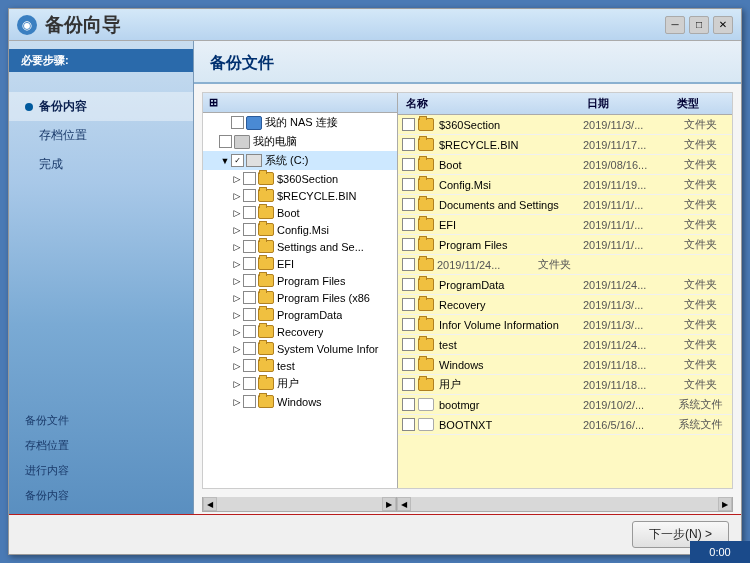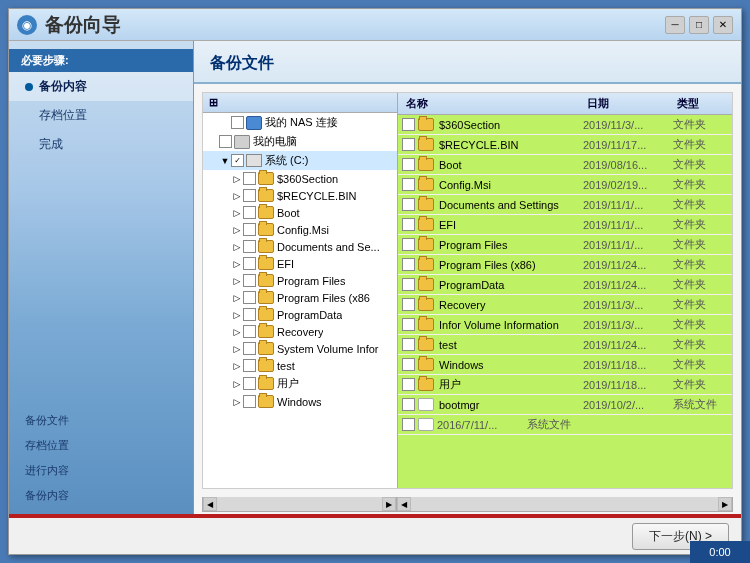--- a/index.html
+++ b/index.html
@@ -71,21 +71,21 @@
     .sidebar-steps {
       padding: 8px 0;
       flex: 1;
     }
     .sidebar-section-header {
       background: #2a6aab;
       color: white;
       font-size: 11px;
       font-weight: bold;
       padding: 4px 12px;
-      margin-bottom: 0;
+      margin-bottom: 20px;
     }
     .sidebar-item {
       padding: 6px 16px;
       font-size: 12px;
       color: #1a3a6a;
       cursor: pointer;
       display: flex;
       align-items: center;
       gap: 6px;
     }
@@ -230,21 +230,21 @@
       flex-shrink: 0;
     }
     .tree-label { font-size: 11px; color: #000; overflow: hidden; text-overflow: ellipsis; }
 
     
     .list-panel {
       flex: 1;
       overflow-y: auto;
       overflow-x: hidden;
       font-size: 11px;
-      background: #bef264;
+      background: #fef9c3;
     }
     .list-header {
       background: linear-gradient(to bottom, #d8e8f8, #c0d8f0);
       border-bottom: 1px solid #aaa;
       display: flex;
       padding: 3px 4px;
       font-size: 11px;
       font-weight: bold;
       color: #003;
       flex-shrink: 0;
@@ -289,27 +289,27 @@
       border-bottom: none;
       border-radius: 1px 1px 0 0;
     }
     .list-row-icon.file {
       background: white;
       border-color: #aaa;
     }
     .list-row-icon.file::before { display: none; }
     .list-row-name { flex: 1; padding: 0 2px; overflow: hidden; text-overflow: ellipsis; white-space: nowrap; }
     .list-row-date { width: 90px; color: #555; }
-    .list-row-type { width: 55px; color: #555; }
+    .list-row-type { width: 55px; color: #555; text-align: center; }
 
     
     .bottom-bar {
       height: 40px;
       background: #f0f0f0;
-      border-top: 4px solid #b91c1c;
+      border-top: 1px solid #b91c1c;
       display: flex;
       align-items: center;
       justify-content: flex-end;
       padding: 0 12px;
       gap: 8px;
       flex-shrink: 0;
     }
     .btn {
       padding: 4px 16px;
       background: linear-gradient(to bottom, #f8f8f8, #e0e0e0);
@@ -436,21 +436,21 @@
           <div class="tree-item" style="padding-left:28px">
             <span class="tree-expand">▷</span>
             <div class="tree-checkbox"></div>
             <div class="folder-icon"></div>
             <span class="tree-label">Config.Msi</span>
           </div>
           <div class="tree-item" style="padding-left:28px">
             <span class="tree-expand">▷</span>
             <div class="tree-checkbox"></div>
             <div class="folder-icon"></div>
-            <span class="tree-label">Documents and Se...</span>
+            <span class="tree-label">Settings and Se...</span>
           </div>
           <div class="tree-item" style="padding-left:28px">
             <span class="tree-expand">▷</span>
             <div class="tree-checkbox"></div>
             <div class="folder-icon"></div>
             <span class="tree-label">EFI</span>
           </div>
           <div class="tree-item" style="padding-left:28px">
             <span class="tree-expand">▷</span>
             <div class="tree-checkbox"></div>
@@ -526,21 +526,21 @@
                 <div class="list-row-checkbox"></div>
                 <div class="list-row-icon"></div>
                 <div class="list-row-name">Boot</div>
                 <div class="list-row-date">2019/08/16...</div>
                 <div class="list-row-type">文件夹</div>
               </div>
               <div class="list-row">
                 <div class="list-row-checkbox"></div>
                 <div class="list-row-icon"></div>
                 <div class="list-row-name">Config.Msi</div>
-                <div class="list-row-date">2019/02/19...</div>
+                <div class="list-row-date">2019/11/19...</div>
                 <div class="list-row-type">文件夹</div>
               </div>
               <div class="list-row">
                 <div class="list-row-checkbox"></div>
                 <div class="list-row-icon"></div>
                 <div class="list-row-name">Documents and Settings</div>
                 <div class="list-row-date">2019/11/1/...</div>
                 <div class="list-row-type">文件夹</div>
               </div>
               <div class="list-row">
@@ -553,21 +553,20 @@
               <div class="list-row">
                 <div class="list-row-checkbox"></div>
                 <div class="list-row-icon"></div>
                 <div class="list-row-name">Program Files</div>
                 <div class="list-row-date">2019/11/1/...</div>
                 <div class="list-row-type">文件夹</div>
               </div>
               <div class="list-row">
                 <div class="list-row-checkbox"></div>
                 <div class="list-row-icon"></div>
-                <div class="list-row-name">Program Files (x86)</div>
                 <div class="list-row-date">2019/11/24...</div>
                 <div class="list-row-type">文件夹</div>
               </div>
               <div class="list-row">
                 <div class="list-row-checkbox"></div>
                 <div class="list-row-icon"></div>
                 <div class="list-row-name">ProgramData</div>
                 <div class="list-row-date">2019/11/24...</div>
                 <div class="list-row-type">文件夹</div>
               </div>
@@ -609,21 +608,22 @@
               <div class="list-row">
                 <div class="list-row-checkbox"></div>
                 <div class="list-row-icon file"></div>
                 <div class="list-row-name">bootmgr</div>
                 <div class="list-row-date">2019/10/2/...</div>
                 <div class="list-row-type">系统文件</div>
               </div>
               <div class="list-row">
                 <div class="list-row-checkbox"></div>
                 <div class="list-row-icon file"></div>
-                <div class="list-row-date">2016/7/11/...</div>
+                <div class="list-row-name">BOOTNXT</div>
+                <div class="list-row-date">2016/5/16/...</div>
                 <div class="list-row-type">系统文件</div>
               </div>
             </div>
         </div>
       </div>
 
       <div style="display:flex; margin: 0 8px 2px 8px; gap: 0;">
         <div style="width:195px; display:flex; border: 1px solid #aaa; border-top: none;">
           <div class="hscroll-btn">◀</div>
           <div class="hscroll-track"></div>

